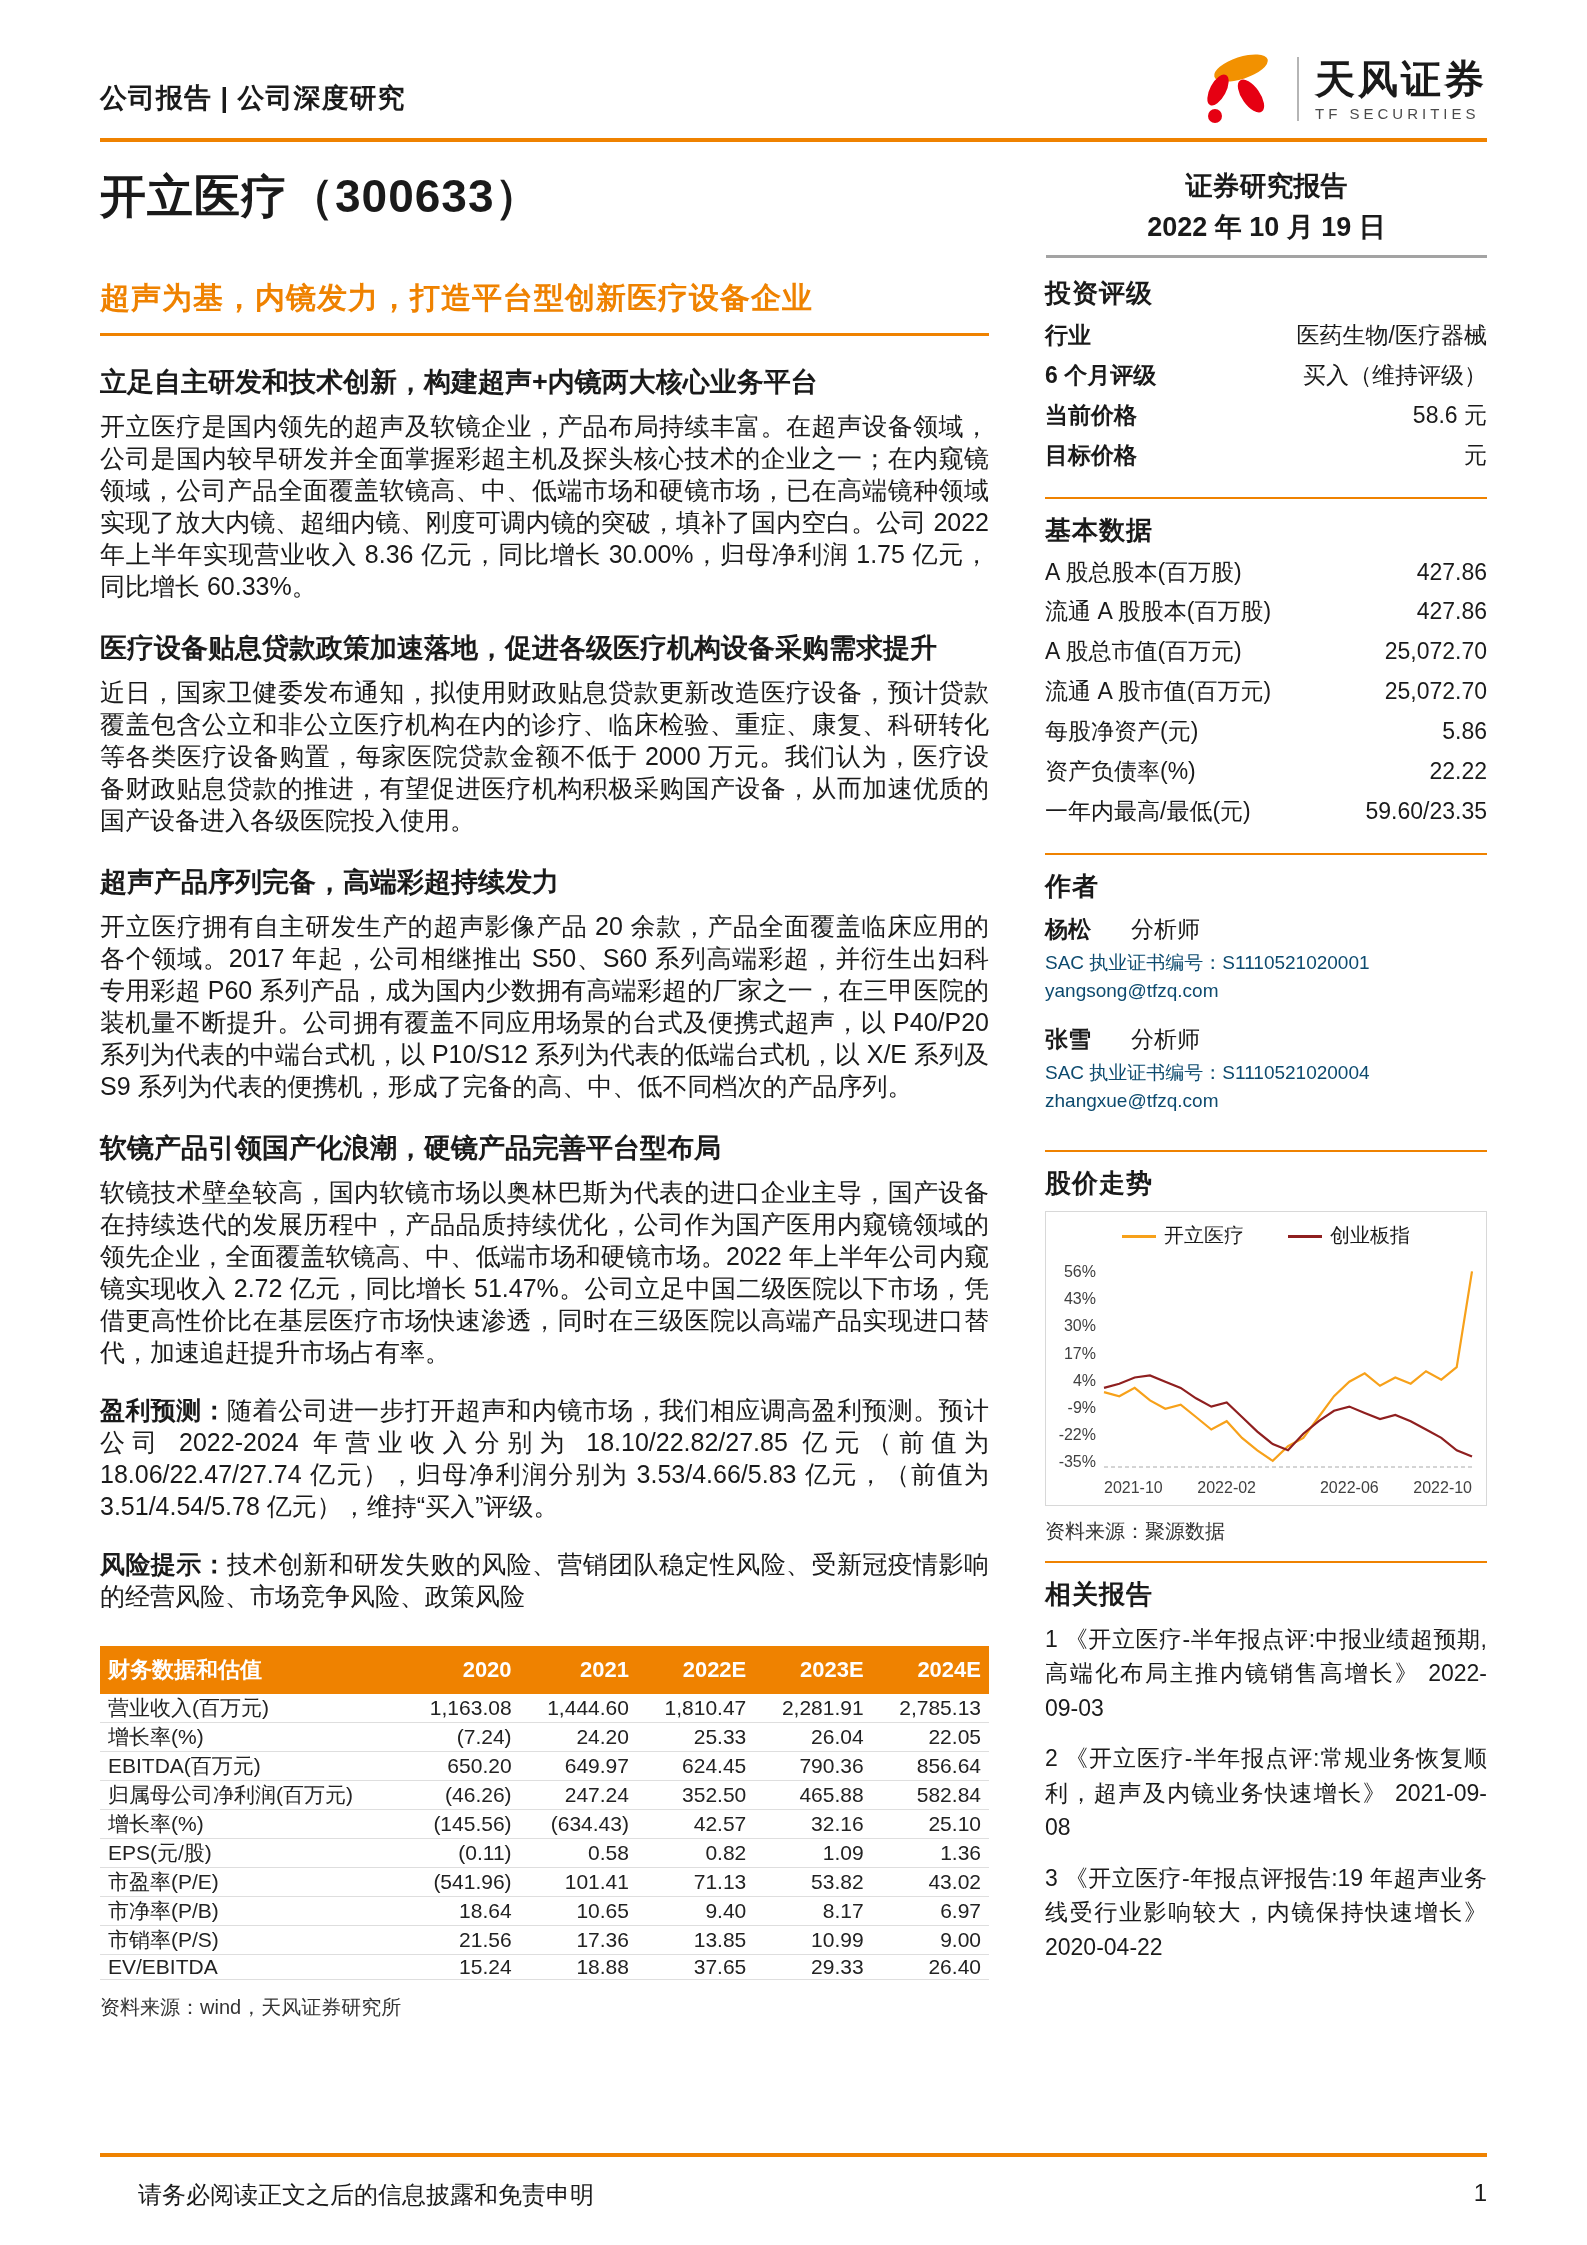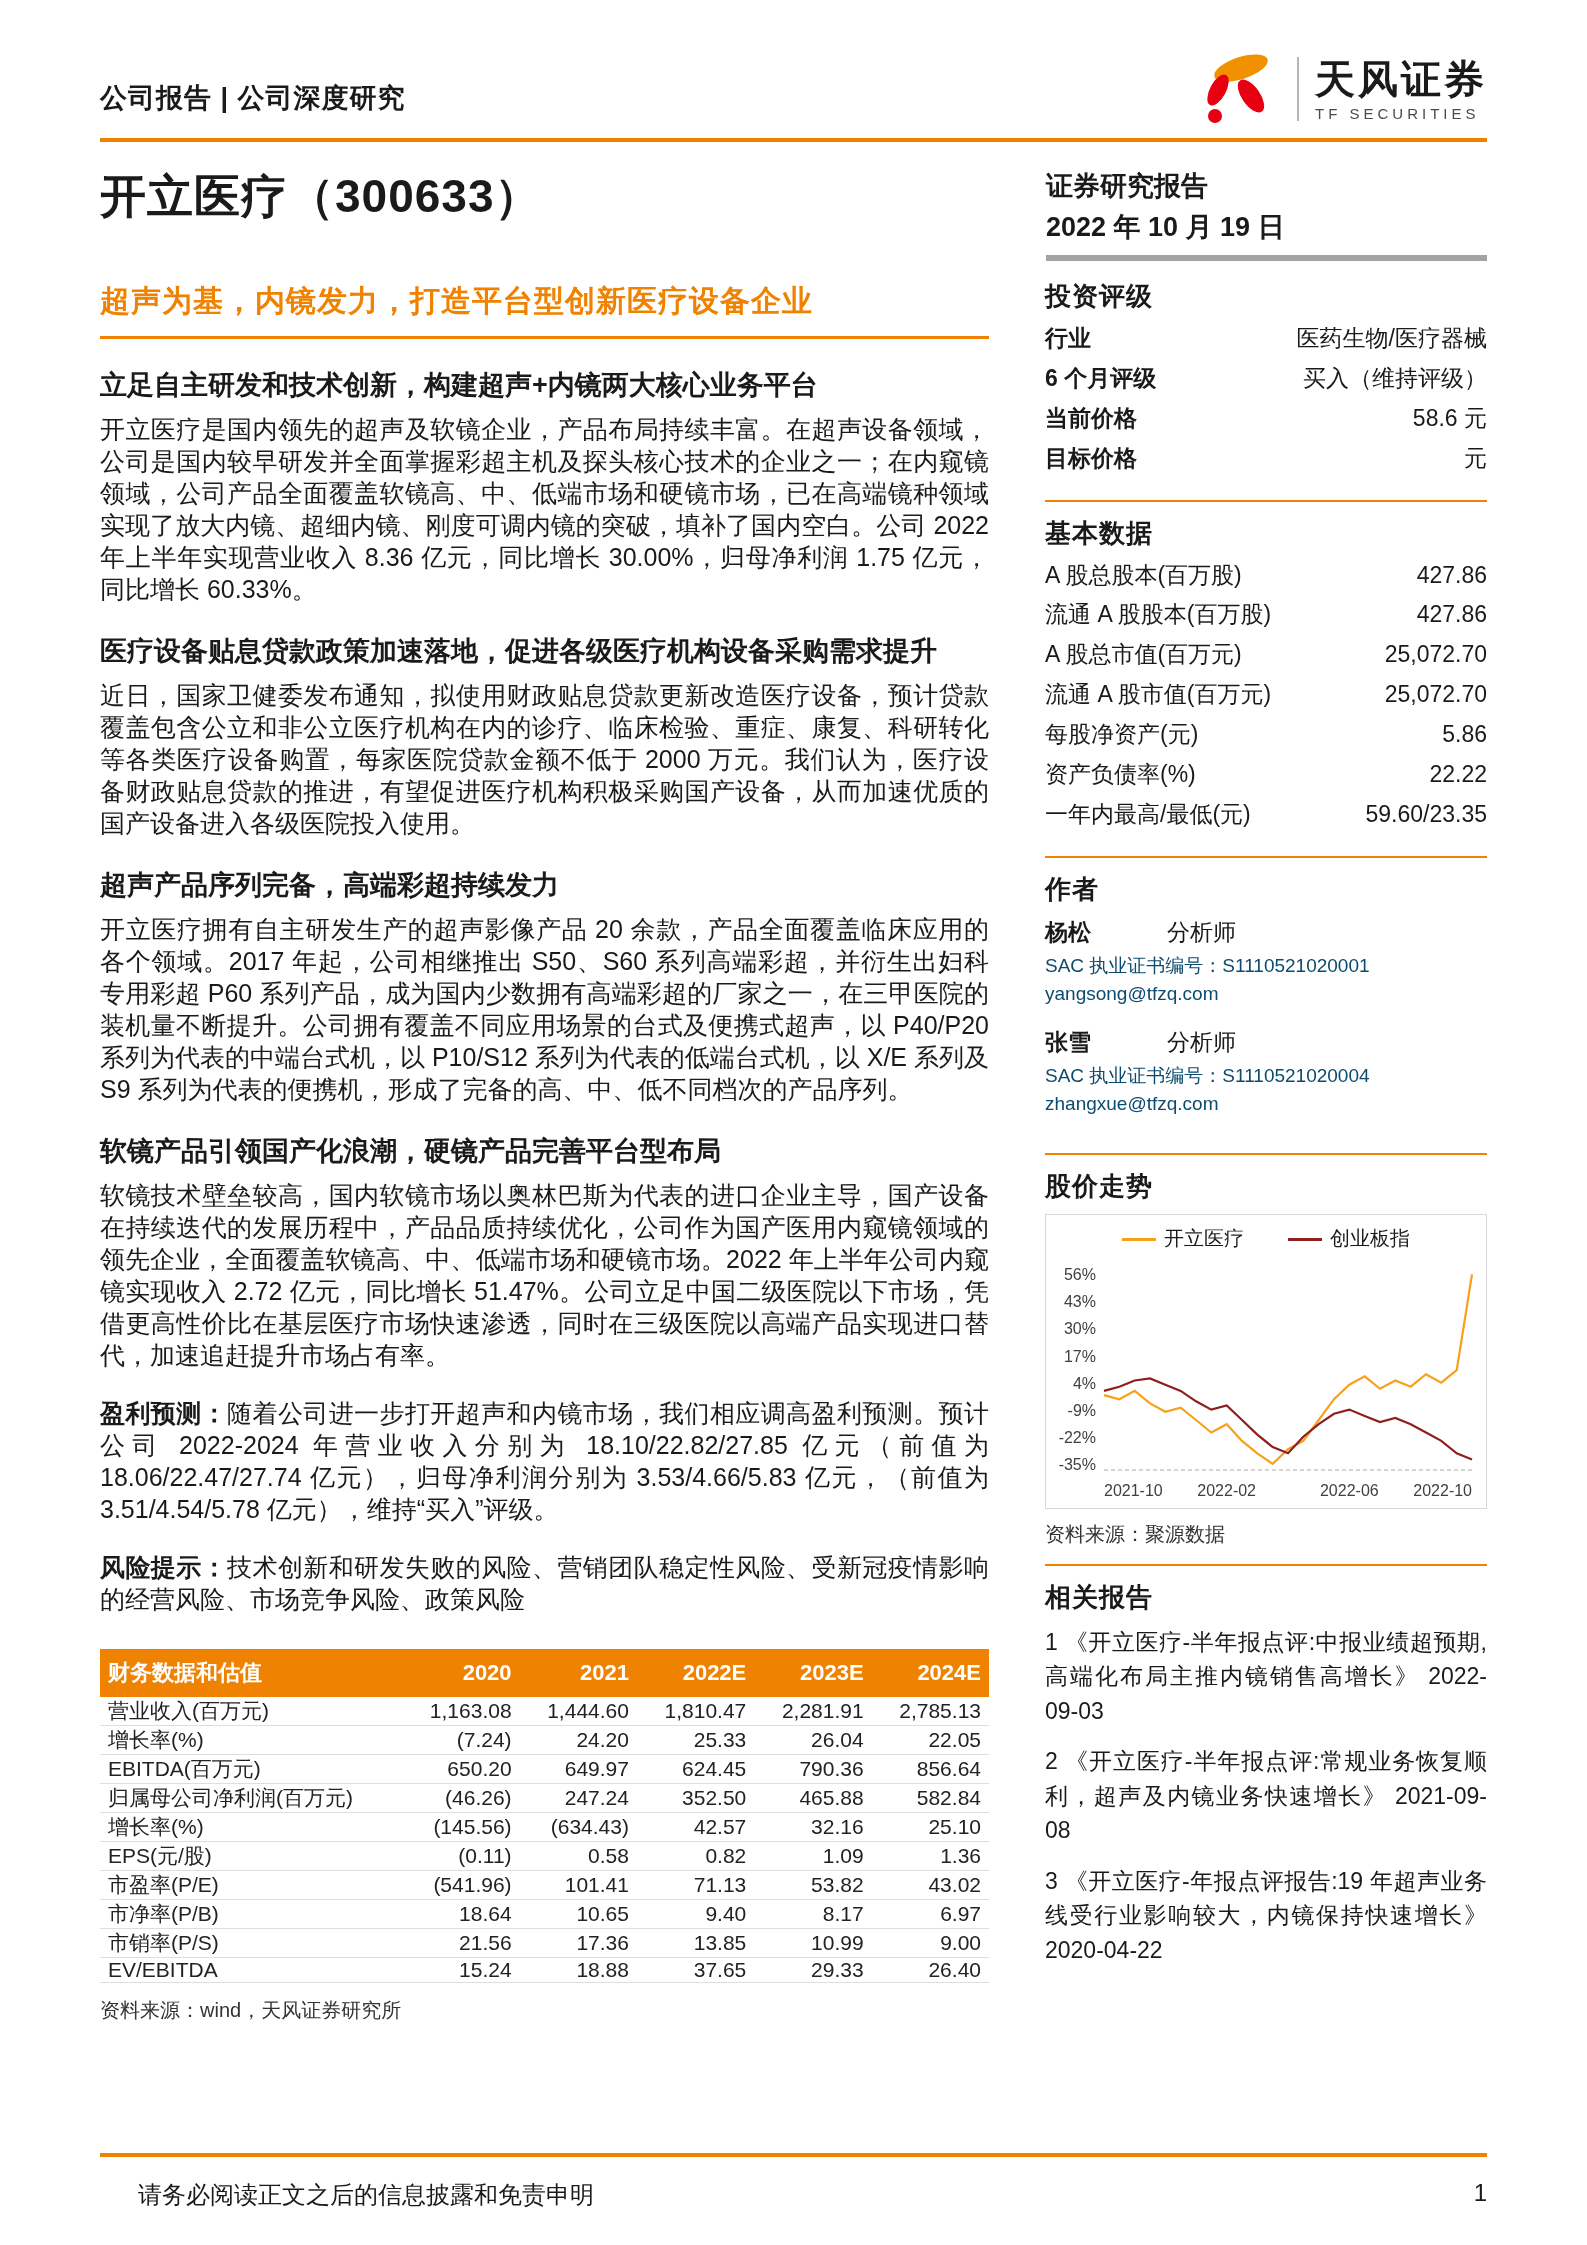--- a/index.html
+++ b/index.html
@@ -17,21 +17,21 @@
   .category{font-size:27px;font-weight:bold;padding-bottom:14px;letter-spacing:1px;}
   .brand{display:flex;align-items:center;gap:16px;}
   .brand-div{width:2px;height:64px;background:#b5b5b5;}
   .brand-text .cn{font-size:40px;font-weight:bold;letter-spacing:3px;line-height:1.1;}
   .brand-text .en{font-size:15px;color:#4a4a4a;letter-spacing:4px;margin-top:4px;}
   .head-rule{border-top:4px solid var(--accent);}
 
   
   .title-row{display:flex;justify-content:space-between;align-items:flex-start;margin-top:24px;}
   h1.title{font-size:46px;font-weight:bold;letter-spacing:1px;}
-  .report-meta{width:441px;text-align:left;font-weight:bold;font-size:27px;line-height:1.5;border-bottom:6px solid #a3a3a3;padding-bottom:8px;}
+  .report-meta{width:441px;text-align:center;font-weight:bold;font-size:27px;line-height:1.5;border-bottom:3px solid #a3a3a3;padding-bottom:8px;}
 
   
   .columns{display:flex;gap:56px;margin-top:4px;}
   .col-left{width:890px;}
   .col-right{flex:1;}
 
   
   .subtitle{color:var(--accent);font-size:30px;font-weight:bold;margin-top:16px;padding-bottom:14px;border-bottom:3px solid var(--accent);letter-spacing:1px;}
   .sec-h{font-size:27px;font-weight:bold;margin:28px 0 10px;}
   .body-p{font-size:25px;line-height:1.28;text-align:justify;}
@@ -47,21 +47,21 @@
 
   
   .side-sec{padding:14px 0 16px;}
   .side-sec + .side-sec{border-top:2px solid var(--accent);}
   .side-h{font-size:26px;font-weight:bold;margin-bottom:10px;letter-spacing:1px;}
   .kv-row{display:flex;justify-content:space-between;font-size:23px;line-height:1.3;margin:10px 0;}
   .kv-row .k{max-width:60%;}
   .kv-row .k.bold{font-weight:bold;}
   .kv-row .v{text-align:right;}
   .author{margin-bottom:18px;}
-  .author-line1{display:flex;gap:76px;font-size:23px;margin-bottom:4px;}
+  .author-line1{display:flex;gap:40px;font-size:23px;margin-bottom:4px;}
   .author-name{font-weight:bold;}
   .author-cert,.author-email{font-size:19px;line-height:1.5;color:#0c4a6e;}
   .chart-box{border:1px solid #d8d8d8;padding:10px 4px 4px;margin-top:4px;}
   .legend{display:flex;justify-content:center;gap:44px;font-size:20px;margin-bottom:4px;}
   .legend .sw{display:inline-block;width:34px;height:3px;margin-right:8px;vertical-align:middle;}
   .chart-svg{display:block;}
   .chart-svg text{font-size:16px;fill:#404040;font-family:"Liberation Sans","DejaVu Sans",sans-serif;}
   .chart-source{font-size:20px;color:#333;margin-top:12px;}
   .report-item{font-size:23px;line-height:1.5;margin-bottom:16px;text-align:justify;}
 

